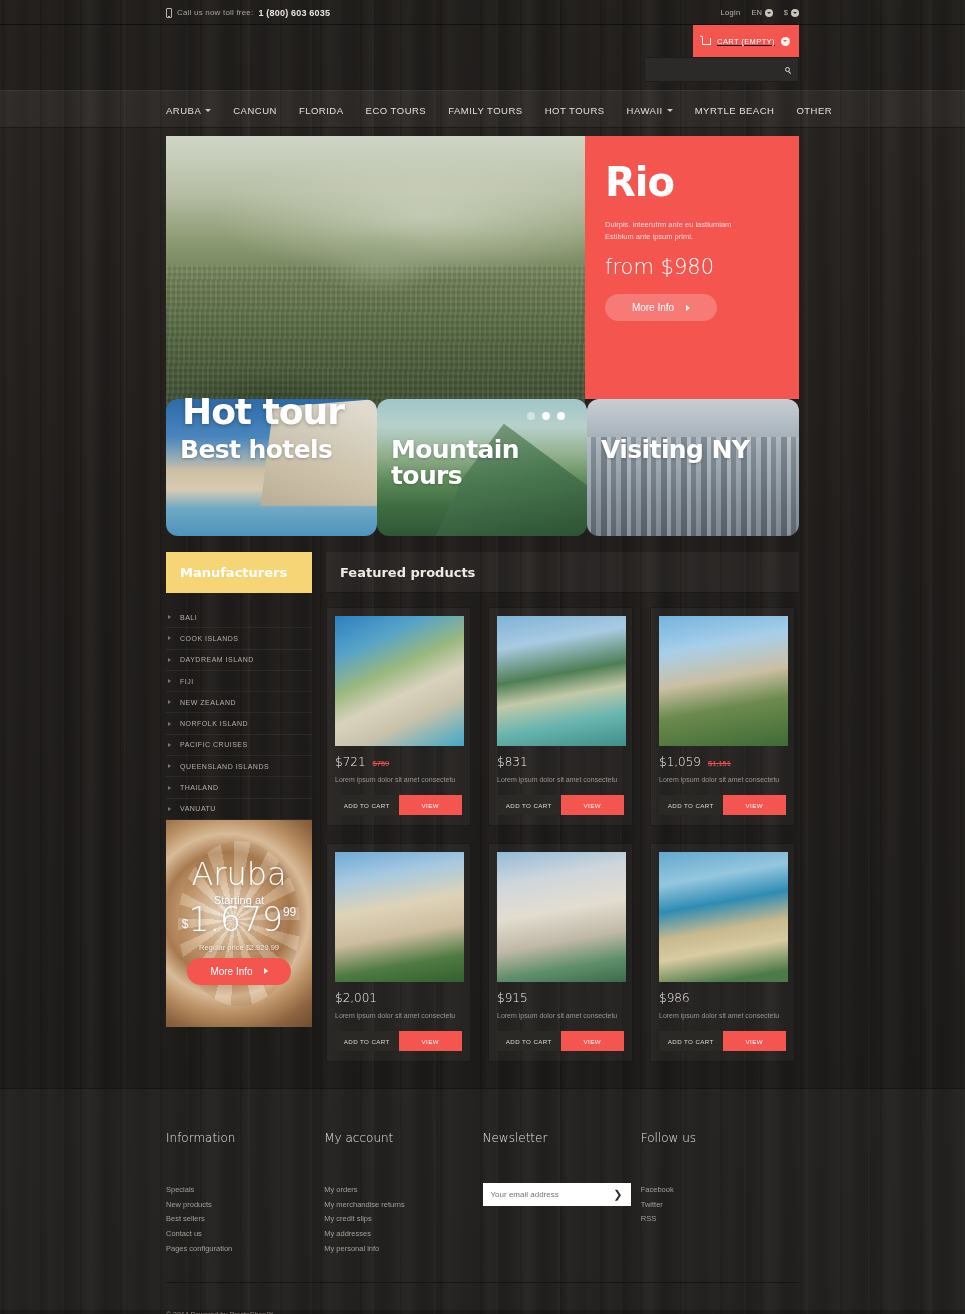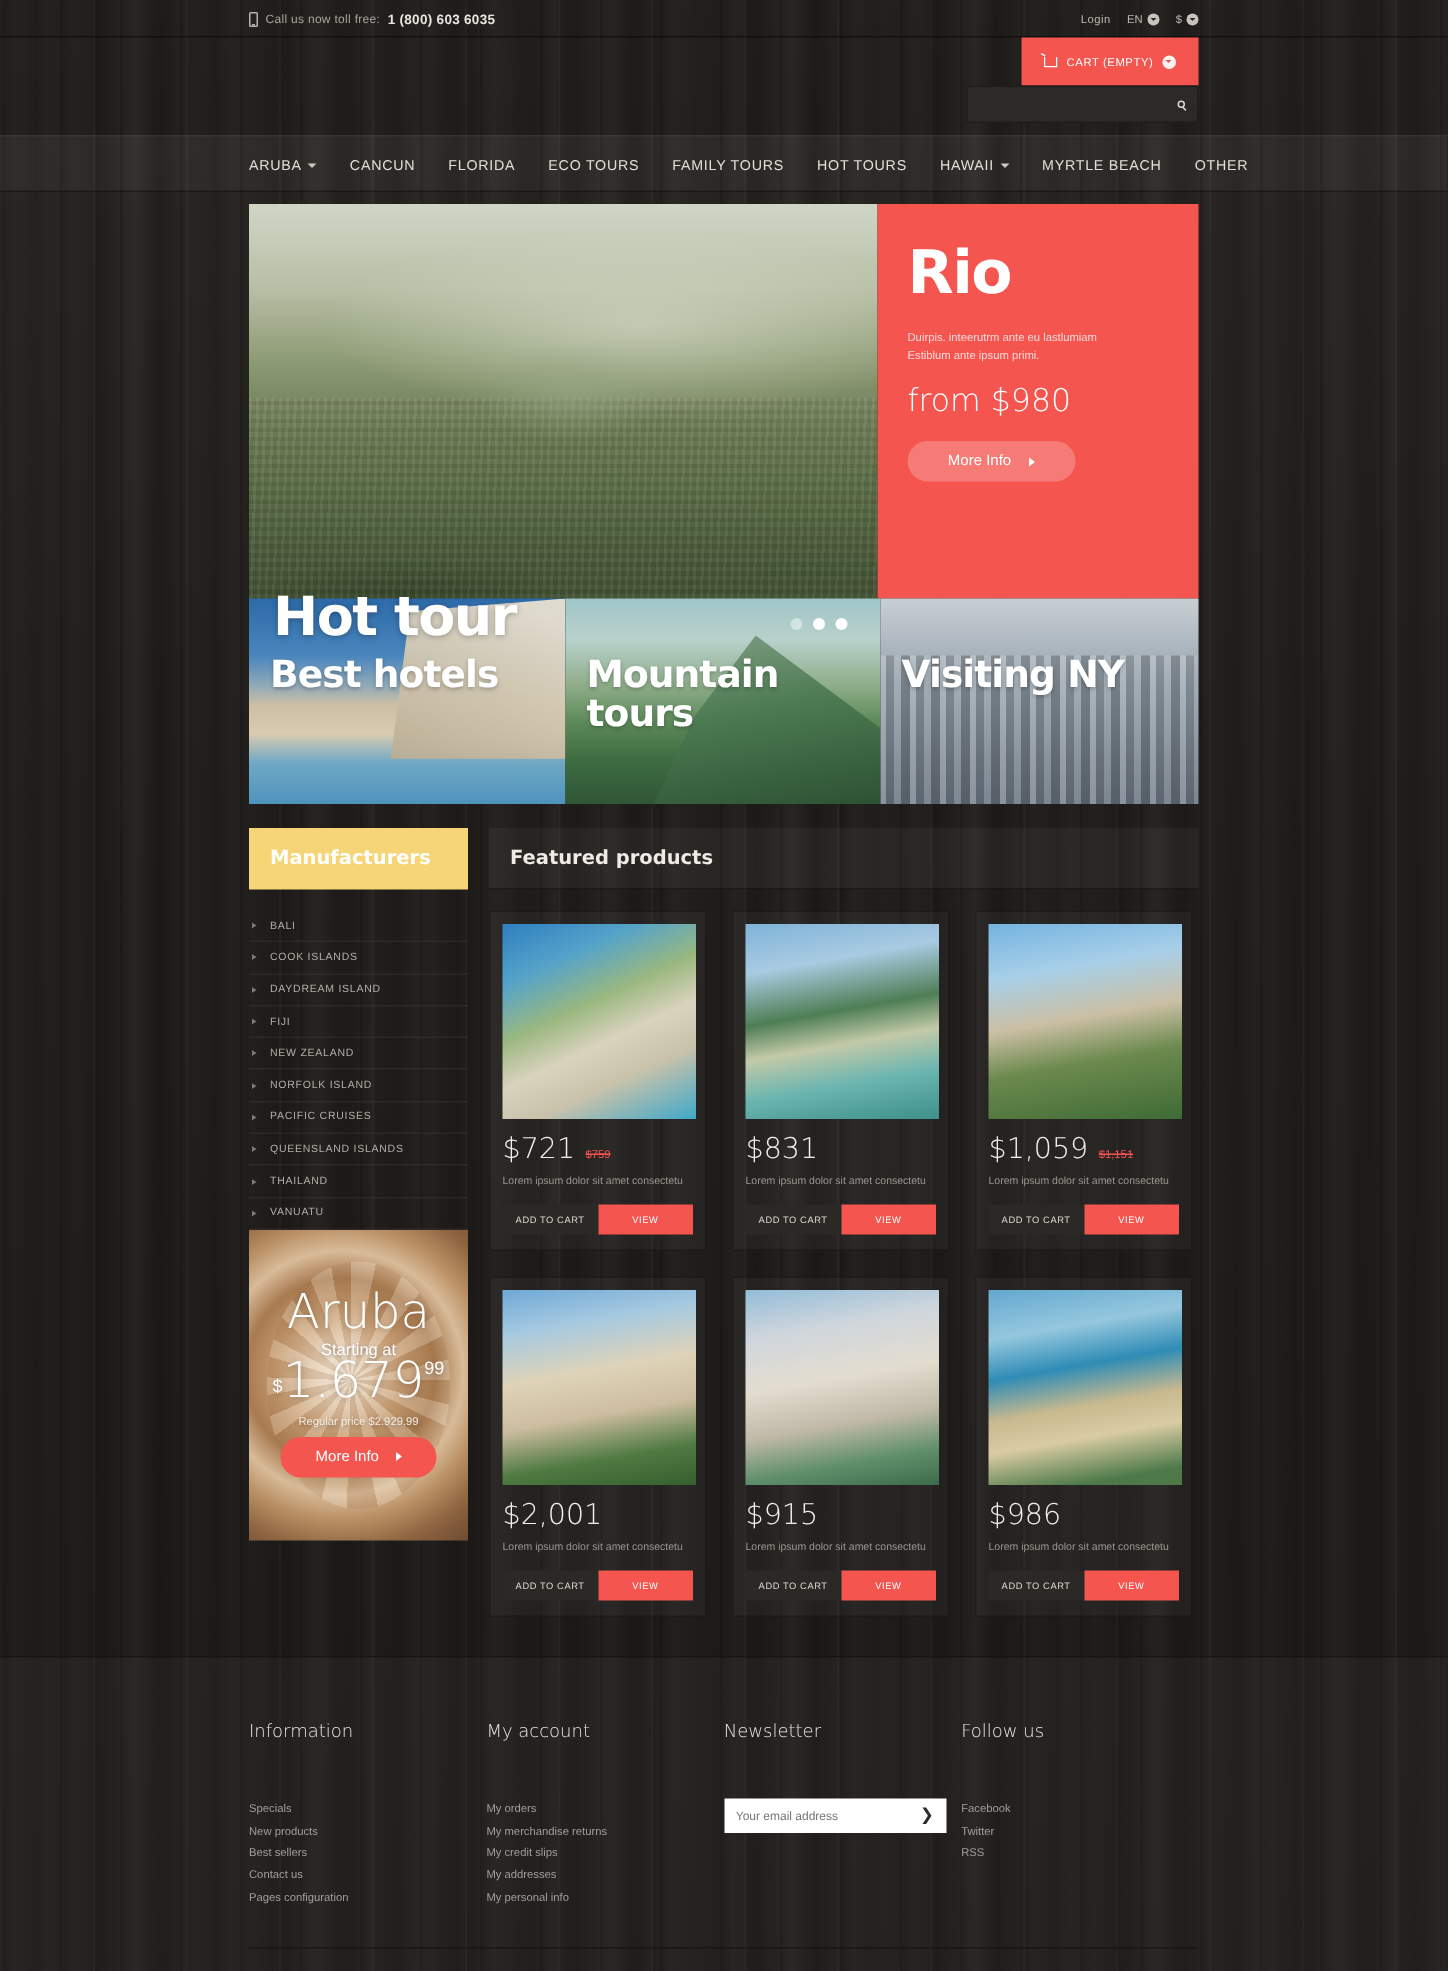--- a/index.html
+++ b/index.html
@@ -67,24 +67,24 @@
   .header { position: relative; height: 65px; background: rgba(0,0,0,0.12); }
   .header .wrap { height: 65px; position: relative; }
   .logo {
     position: absolute; left: 0; top: 8px;
     font-size: 40px; color: #f3efe9; font-weight: 300;
     letter-spacing: -0.5px; font-family: "DejaVu Sans", sans-serif;
     cursor: pointer;
   }
   .cart-btn {
     position: absolute; right: 0; top: 0;
-    width: 118px; height: 32px;
+    width: 106px; height: 32px;
     background: #f4554f;
     display: flex; align-items: center; justify-content: center;
-    gap: 6px; cursor: pointer;
+    gap: 6px; cursor: pointer; text-decoration: underline;
   }
   .cart-icon {
     width: 9px; height: 7px; position: relative;
     border: 1px solid #fff; border-top: none; border-radius: 0 0 1px 1px;
   }
   .cart-icon::before {
     content: ""; position: absolute; left: -3px; top: -2px;
     width: 3px; height: 1px; background: #fff; transform: rotate(30deg);
   }
   .cart-label { font-size: 7.5px; color: #fff; letter-spacing: .4px; }
@@ -202,21 +202,21 @@
     font-family: "Liberation Sans", sans-serif;
   }
   .chev-r {
     width: 0; height: 0;
     border-top: 3.5px solid transparent; border-bottom: 3.5px solid transparent;
     border-left: 4.5px solid #fff;
   }
 
   
   .tiles { display: flex; height: 137px; }
-  .tile { position: relative; overflow: hidden; cursor: pointer; }
+  .tile { position: relative; overflow: hidden; cursor: pointer; border-radius: 12px; }
   .tile-label {
     position: absolute; left: 14px; top: 38px;
     font-size: 25px; color: #fff; font-weight: bold; line-height: 1.02;
     font-family: "DejaVu Sans", sans-serif; letter-spacing: -0.6px;
     text-shadow: 0 1px 3px rgba(0,0,0,0.25); z-index: 2;
   }
   .tile-hotels {
     width: 211px;
     background:
       linear-gradient(180deg, #2d6aa8 0%, #4a86bd 28%, #8fa9b8 42%,
@@ -298,21 +298,21 @@
   }
   .card-img { width: 129px; height: 130px; background: #33302d; cursor: pointer; }
   .img-resort   { background: linear-gradient(155deg,#2e7fc0 0%,#55a3c9 22%,#9ab87f 42%,#d9d2bd 58%,#c9c2ab 74%,#3fa8c8 100%); }
   .img-pool     { background: linear-gradient(170deg,#7fb3d8 0%,#a9cbe2 22%,#4e7e55 45%,#c3c9a8 60%,#6ab5b0 78%,#3f8f8a 100%); }
   .img-tower    { background: linear-gradient(170deg,#74b4e0 0%,#a8cfe8 25%,#cbbfa4 48%,#6c8a4e 68%,#3f6b35 100%); }
   .img-hotel    { background: linear-gradient(170deg,#6fa9d6 0%,#a6c9e0 20%,#ded3b8 42%,#cdbda0 62%,#4f7a42 82%,#35602f 100%); }
   .img-terrace  { background: linear-gradient(170deg,#93bcd8 0%,#cfd6dc 22%,#e3ddd0 45%,#c0b9a8 66%,#5f8f6a 84%,#3c6b4c 100%); }
   .img-beach    { background: linear-gradient(170deg,#63a8cf 0%,#95c7de 22%,#2f8cb5 40%,#c8b98f 58%,#d9cba2 72%,#4e7a4a 92%); }
   .price-row { display: flex; align-items: baseline; gap: 7px; margin-top: 9px; }
   .price {
-    font-size: 19px; color: #f2ede7; font-weight: 300;
+    font-size: 12px; color: #f2ede7; font-weight: 300;
     font-family: "DejaVu Sans", sans-serif;
   }
   .old-price {
     font-size: 7.5px; color: #f4554f; text-decoration: line-through;
   }
   .card-desc { margin-top: 6px; font-size: 7px; color: #9b958e; line-height: 1.3; }
   .card-btns { margin-top: 11px; display: flex; }
   .btn-cart {
     flex: 1; height: 20px; background: #2b2926;
     color: #ddd8d2; font-size: 6.2px; letter-spacing: .4px;

